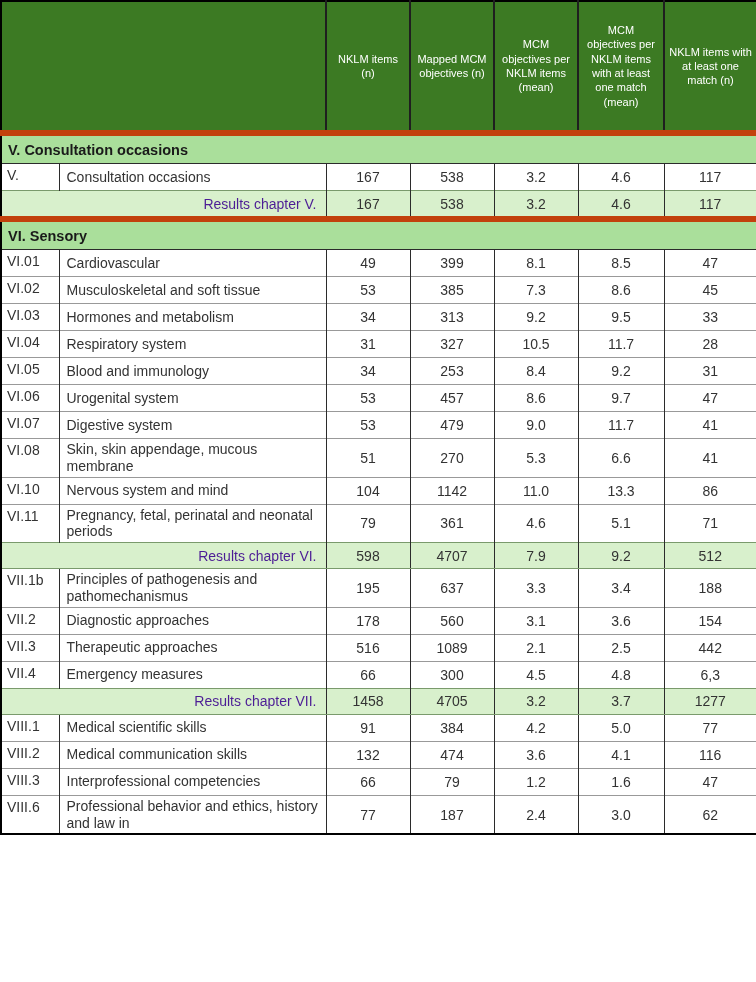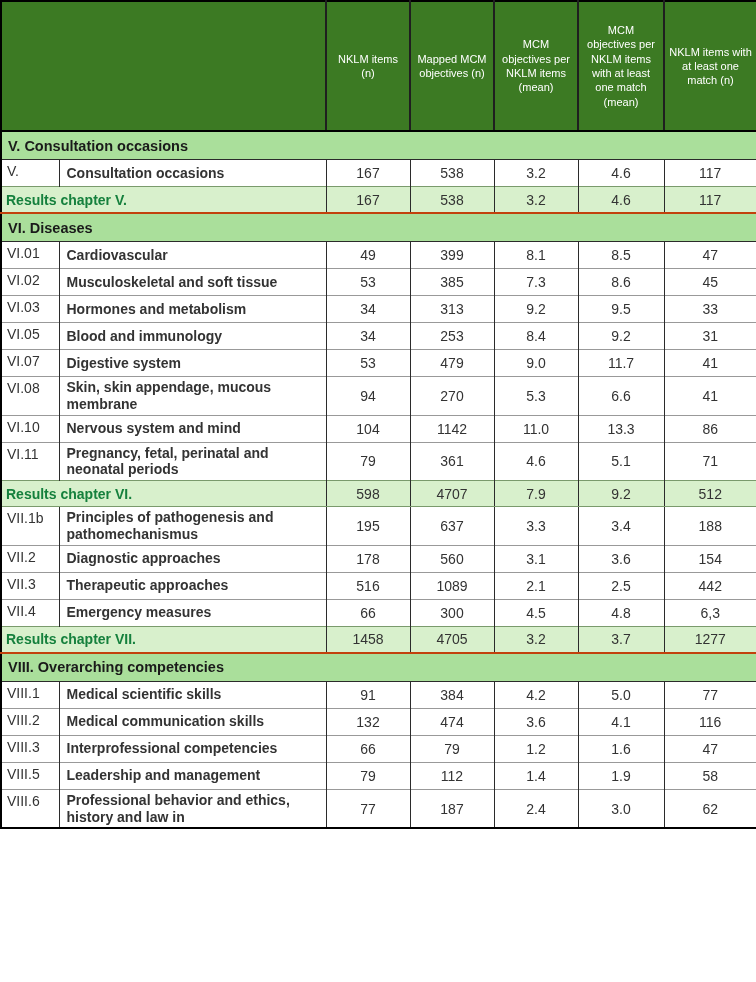--- a/index.html
+++ b/index.html
@@ -47,47 +47,46 @@
   tbody tr td:first-child { border-left: none; }
   td.code {
     text-align: left;
     vertical-align: top;
     padding: 3px 3px 2px 5px;
   }
   td.label {
     text-align: left;
     padding-left: 7px;
     line-height: 1.2;
-    font-weight: bold;
   }
   td.num {
     text-align: center;
   }
   
   tr.section-row td {
     background: #aadf9b;
     color: #1a1a1a;
     font-weight: bold;
     font-size: 14.5px;
     text-align: left;
     padding: 3px 6px;
-    border-top: 2px solid #c2410c;
+    border-top: 6px solid #c2410c;
     border-bottom: 1px solid #2b2b2b;
     border-left: none;
   }
   
   tr.summary-row td {
     background: #d8f0cc;
     border-top: 1px solid #7a9a6c;
     border-bottom: 1px solid #7a9a6c;
   }
   tr.summary-row td.summary-label {
-    text-align: left;
-    font-weight: bold;
-    color: #15803d;
+    text-align: right;
+    font-weight: normal;
+    color: #4c1d95;
     padding-right: 9px;
   }
 </style>
 </head>
 <body>
 
 <div class="table-wrap">
   <table class="results-table">
     <colgroup>
       <col style="width:58px">
@@ -123,21 +122,21 @@
         </tr>
         <tr class="summary-row">
           <td class="summary-label" colspan="2">Results chapter V.</td>
           <td class="num">167</td>
           <td class="num">538</td>
           <td class="num">3.2</td>
           <td class="num">4.6</td>
           <td class="num">117</td>
         </tr>
         <tr class="section-row">
-          <td colspan="7">VI. Diseases</td>
+          <td colspan="7">VI. Sensory</td>
         </tr>
         <tr class="data-row">
           <td class="code">VI.01</td>
           <td class="label">Cardiovascular</td>
           <td class="num">49</td>
           <td class="num">399</td>
           <td class="num">8.1</td>
           <td class="num">8.5</td>
           <td class="num">47</td>
         </tr>
@@ -153,41 +152,59 @@
         <tr class="data-row">
           <td class="code">VI.03</td>
           <td class="label">Hormones and metabolism</td>
           <td class="num">34</td>
           <td class="num">313</td>
           <td class="num">9.2</td>
           <td class="num">9.5</td>
           <td class="num">33</td>
         </tr>
         <tr class="data-row">
+          <td class="code">VI.04</td>
+          <td class="label">Respiratory system</td>
+          <td class="num">31</td>
+          <td class="num">327</td>
+          <td class="num">10.5</td>
+          <td class="num">11.7</td>
+          <td class="num">28</td>
+        </tr>
+        <tr class="data-row">
           <td class="code">VI.05</td>
           <td class="label">Blood and immunology</td>
           <td class="num">34</td>
           <td class="num">253</td>
           <td class="num">8.4</td>
           <td class="num">9.2</td>
           <td class="num">31</td>
         </tr>
         <tr class="data-row">
+          <td class="code">VI.06</td>
+          <td class="label">Urogenital system</td>
+          <td class="num">53</td>
+          <td class="num">457</td>
+          <td class="num">8.6</td>
+          <td class="num">9.7</td>
+          <td class="num">47</td>
+        </tr>
+        <tr class="data-row">
           <td class="code">VI.07</td>
           <td class="label">Digestive system</td>
           <td class="num">53</td>
           <td class="num">479</td>
           <td class="num">9.0</td>
           <td class="num">11.7</td>
           <td class="num">41</td>
         </tr>
         <tr class="data-row">
           <td class="code">VI.08</td>
           <td class="label">Skin, skin appendage, mucous membrane</td>
-          <td class="num">94</td>
+          <td class="num">51</td>
           <td class="num">270</td>
           <td class="num">5.3</td>
           <td class="num">6.6</td>
           <td class="num">41</td>
         </tr>
         <tr class="data-row">
           <td class="code">VI.10</td>
           <td class="label">Nervous system and mind</td>
           <td class="num">104</td>
           <td class="num">1142</td>
@@ -249,23 +266,20 @@
           <td class="num">6,3</td>
         </tr>
         <tr class="summary-row">
           <td class="summary-label" colspan="2">Results chapter VII.</td>
           <td class="num">1458</td>
           <td class="num">4705</td>
           <td class="num">3.2</td>
           <td class="num">3.7</td>
           <td class="num">1277</td>
         </tr>
-        <tr class="section-row">
-          <td colspan="7">VIII. Overarching competencies</td>
-        </tr>
         <tr class="data-row">
           <td class="code">VIII.1</td>
           <td class="label">Medical scientific skills</td>
           <td class="num">91</td>
           <td class="num">384</td>
           <td class="num">4.2</td>
           <td class="num">5.0</td>
           <td class="num">77</td>
         </tr>
         <tr class="data-row">
@@ -280,29 +294,20 @@
         <tr class="data-row">
           <td class="code">VIII.3</td>
           <td class="label">Interprofessional competencies</td>
           <td class="num">66</td>
           <td class="num">79</td>
           <td class="num">1.2</td>
           <td class="num">1.6</td>
           <td class="num">47</td>
         </tr>
         <tr class="data-row">
-          <td class="code">VIII.5</td>
-          <td class="label">Leadership and management</td>
-          <td class="num">79</td>
-          <td class="num">112</td>
-          <td class="num">1.4</td>
-          <td class="num">1.9</td>
-          <td class="num">58</td>
-        </tr>
-        <tr class="data-row">
           <td class="code">VIII.6</td>
           <td class="label">Professional behavior and ethics, history and law in</td>
           <td class="num">77</td>
           <td class="num">187</td>
           <td class="num">2.4</td>
           <td class="num">3.0</td>
           <td class="num">62</td>
         </tr>
       </tbody>
   </table>

